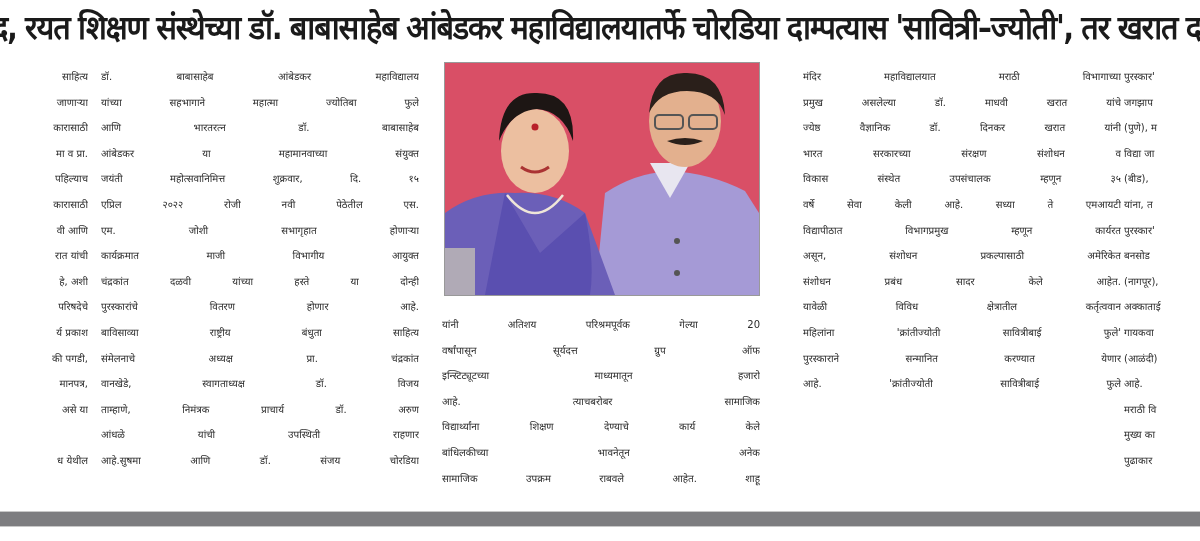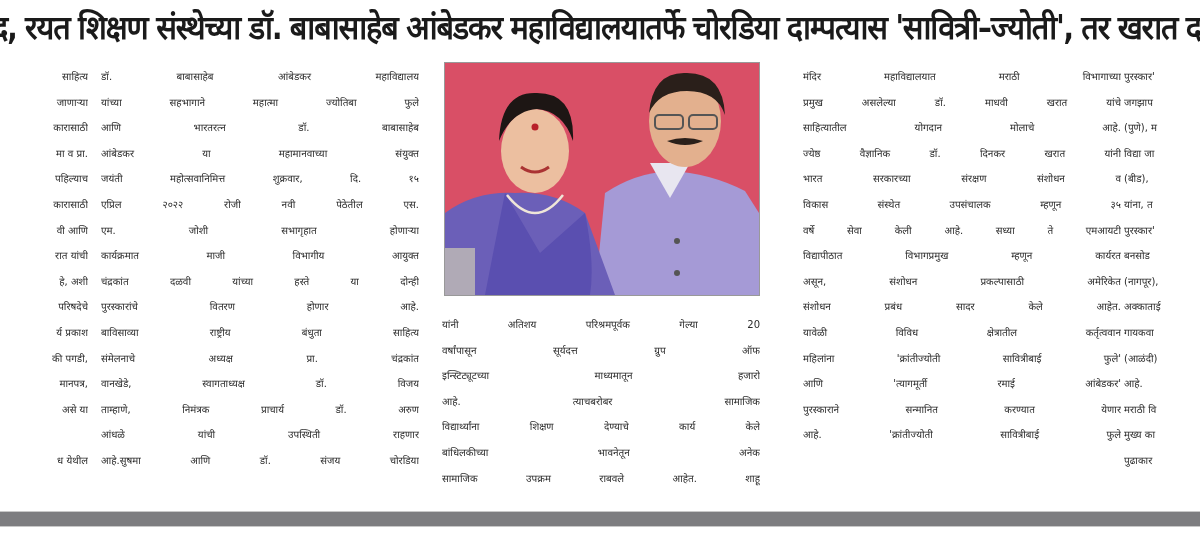--- a/index.html
+++ b/index.html
@@ -89,31 +89,29 @@
     <span class="ln">वर्षांपासून सूर्यदत्त ग्रुप ऑफ</span>
     <span class="ln">इन्स्टिट्यूटच्या माध्यमातून हजारो</span>
     <span class="ln">आहे. त्याचबरोबर सामाजिक</span>
     <span class="ln">विद्यार्थ्यांना शिक्षण देण्याचे कार्य केले</span>
     <span class="ln">बांधिलकीच्या भावनेतून अनेक</span>
     <span class="ln">सामाजिक उपक्रम राबवले आहेत. शाहू</span>
   </div>
 <div class="col c4" id="col4">
     <span class="ln">मंदिर महाविद्यालयात मराठी विभागाच्या</span>
     <span class="ln">प्रमुख असलेल्या डॉ. माधवी खरात यांचे</span>
-    <span class="ln">साहित्यातील योगदान मोलाचे आहे.</span>
     <span class="ln">ज्येष्ठ वैज्ञानिक डॉ. दिनकर खरात यांनी</span>
     <span class="ln">भारत सरकारच्या संरक्षण संशोधन व</span>
     <span class="ln">विकास संस्थेत उपसंचालक म्हणून ३५</span>
     <span class="ln">वर्षे सेवा केली आहे. सध्या ते एमआयटी</span>
     <span class="ln">विद्यापीठात विभागप्रमुख म्हणून कार्यरत</span>
     <span class="ln">असून, संशोधन प्रकल्पासाठी अमेरिकेत</span>
     <span class="ln">संशोधन प्रबंध सादर केले आहेत.</span>
     <span class="ln">यावेळी विविध क्षेत्रातील कर्तृत्ववान</span>
     <span class="ln">महिलांना 'क्रांतीज्योती सावित्रीबाई फुले'</span>
-    <span class="ln">आणि 'त्यागमूर्ती रमाई आंबेडकर'</span>
     <span class="ln">पुरस्काराने सन्मानित करण्यात येणार</span>
     <span class="ln">आहे. 'क्रांतीज्योती सावित्रीबाई फुले</span>
   </div>
 <div class="col c5" id="col5">
     <span class="ln short short">पुरस्कार'</span>
     <span class="ln short short">जगझाप</span>
     <span class="ln short">(पुणे), म</span>
     <span class="ln short">विद्या जा</span>
     <span class="ln short short">(बीड),</span>
     <span class="ln short">यांना, त</span>

